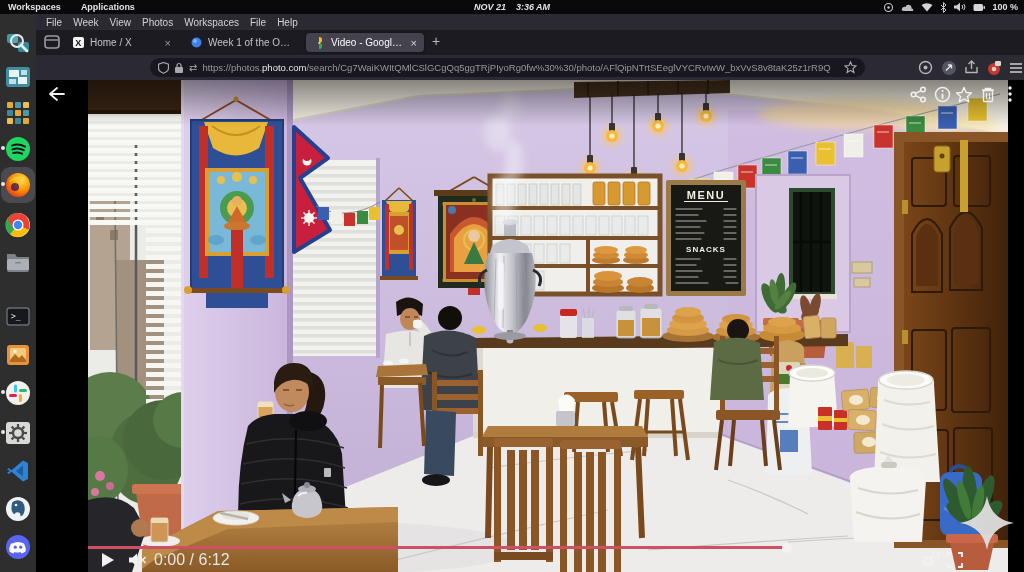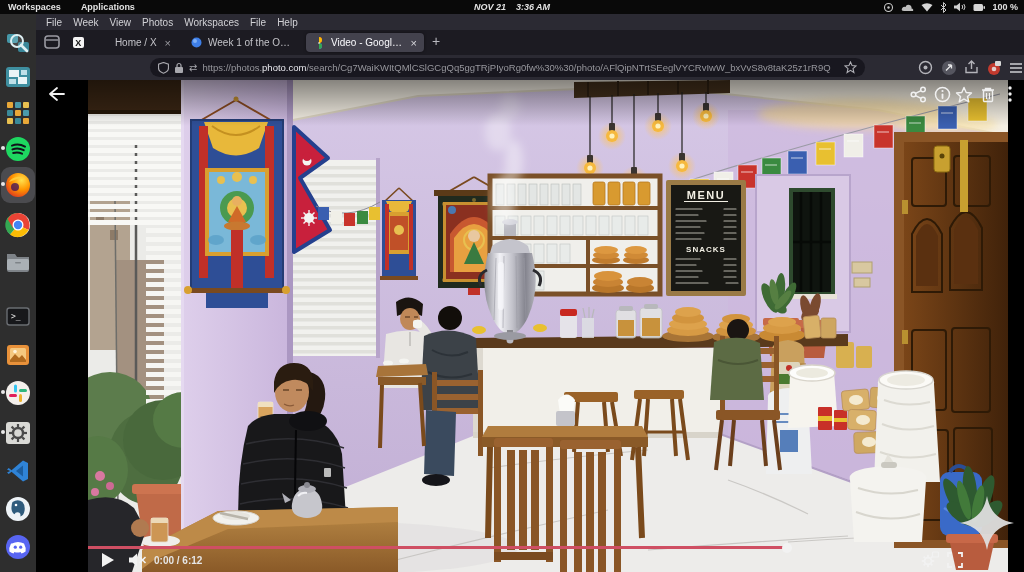--- a/index.html
+++ b/index.html
@@ -16,21 +16,21 @@
   #dock{left:0;top:14px;width:36px;height:558px;background:#2e2e2e;z-index:6;}
   .dockitem{position:absolute;left:5px;width:26px;height:26px;}
   .rundot{position:absolute;left:1px;width:4px;height:4px;border-radius:50%;background:#e8e8e8;}
   #ff-active-bg{position:absolute;left:1px;top:153px;width:34px;height:36px;border-radius:9px;background:#4b4b4f;}
   
   #menubar{left:36px;top:14px;width:988px;height:16px;background:#2b2a33;color:#d2d2d6;
            font-size:10px;display:flex;align-items:center;gap:11px;padding-left:10px;box-sizing:border-box;}
   #tabbar{left:36px;top:30px;width:988px;height:25px;background:#1c1b22;display:flex;align-items:center;}
   .tab{position:absolute;top:3px;height:19px;display:flex;align-items:center;gap:6px;
        font-size:10px;color:#c3c3c8;padding:0 7px;border-radius:4px;box-sizing:border-box;}
-  .tab .title{white-space:nowrap;overflow:hidden;text-overflow:ellipsis;text-align:right;}
+  .tab .title{white-space:nowrap;overflow:hidden;text-overflow:ellipsis;}
   .tab.active{background:#43424d;color:#fbfbfe;box-shadow:0 0 3px rgba(0,0,0,.5);}
   .tclose{font-size:11px;color:#9a9aa0;margin-left:2px;}
   #navbar{left:36px;top:55px;width:988px;height:25px;background:#2b2a33;}
   #urlfield{position:absolute;left:114px;top:3px;width:715px;height:19px;background:#18171f;
             border-radius:11px;display:flex;align-items:center;padding:0 8px;box-sizing:border-box;gap:5px;}
   #urlfield .url{font-size:9.5px;white-space:nowrap;overflow:hidden;flex:1;}
   .udim{color:#97979d;} .ubright{color:#e9e9ee;}
   .navico{position:absolute;top:4px;width:17px;height:17px;display:flex;align-items:center;justify-content:center;}
   
   #viewer{left:36px;top:80px;width:988px;height:560px;background:#000;}
@@ -38,21 +38,21 @@
   #topgrad{position:absolute;left:0;top:0;width:988px;height:46px;
            background:linear-gradient(rgba(0,0,0,.45),rgba(0,0,0,0));pointer-events:none;}
   #botgrad{position:absolute;left:52px;bottom:0;width:920px;height:55px;
            background:linear-gradient(rgba(0,0,0,0),rgba(0,0,0,.28));pointer-events:none;}
   .ovico{position:absolute;top:4px;width:20px;height:20px;display:flex;align-items:center;justify-content:center;}
   #progress{position:absolute;left:52px;top:466px;width:920px;height:3px;}
   #prog-played{position:absolute;left:0;top:0;height:3px;background:#cf4f63;}
   #prog-rest{position:absolute;right:0;top:0.5px;height:2px;left:0;background:#d6d5d4;z-index:-1;}
   #prog-handle{position:absolute;top:-3.5px;width:10px;height:10px;border-radius:50%;background:#f2f2f2;}
   .pctl{position:absolute;display:flex;align-items:center;justify-content:center;}
-  #ptime{color:#e6e6e6;font-size:10px;font-weight:bold;}
+  #ptime{color:#e6e6e6;font-size:16px;}
 </style>
 </head>
 <body>
 
 <div id="stage">
 
   <div class="abs" id="topbar">
     <div class="left">
       <span>Workspaces</span>
       <span>Applications</span>

